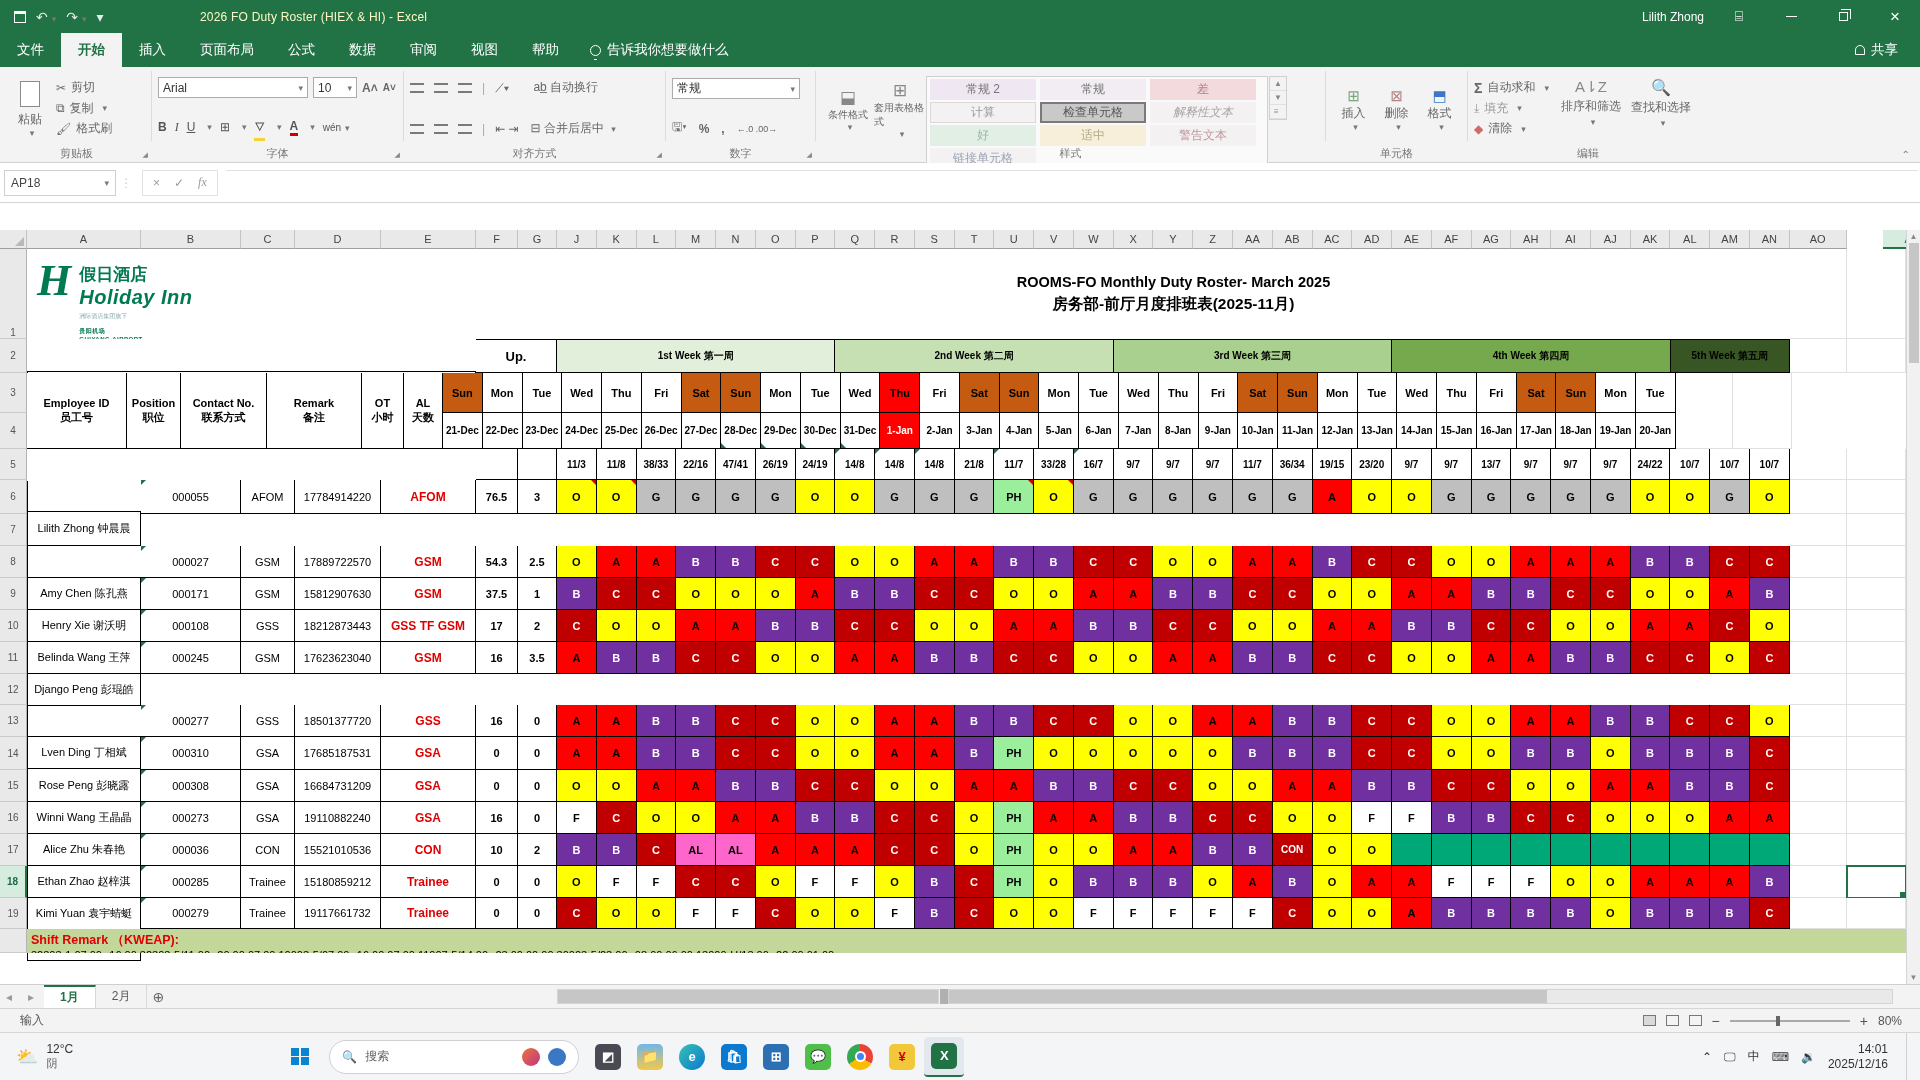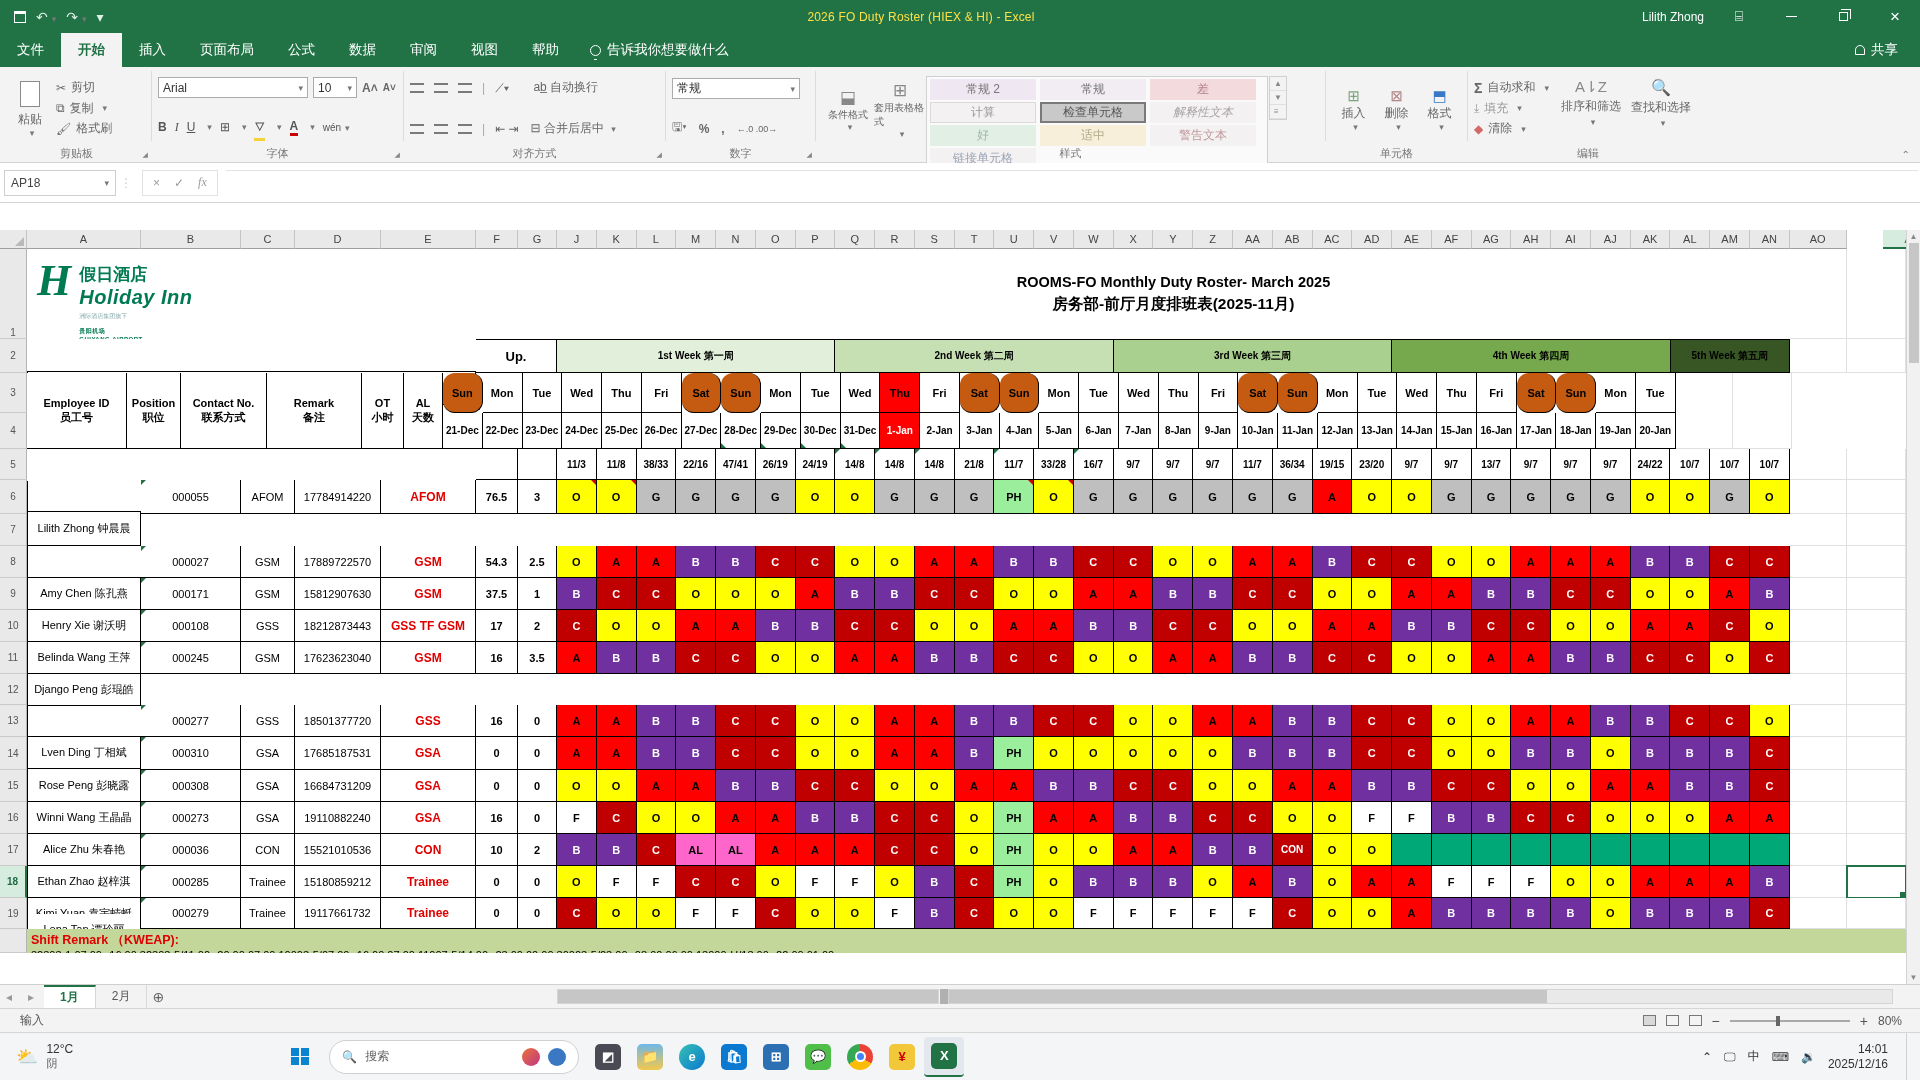--- a/index.html
+++ b/index.html
@@ -5,21 +5,21 @@
   html,body{margin:0;padding:0;background:#999;}
   *{box-sizing:border-box;}
   #screen{position:relative;width:1920px;height:1080px;background:#fff;overflow:hidden;
           font-family:"Liberation Sans",sans-serif;-webkit-font-smoothing:antialiased;}
   
   .titlebar{position:absolute;top:0;left:0;width:100%;height:33px;background:#217346;color:#fff;
             display:flex;align-items:center;font-size:12px;}
   .qat{display:flex;align-items:center;gap:10px;padding-left:14px;width:200px;}
   .qat .ic{color:#dfeee6;font-size:14px;cursor:default;}
   .saveic{width:12px;height:12px;border:1.5px solid #fff;border-top-width:3px;}
-  .tb-title{flex:1;text-align:center;color:#fde047;letter-spacing:.2px;}
+  .tb-title{flex:1;color:#fef9c3;letter-spacing:.2px;}
   .tb-right{display:flex;align-items:center;gap:18px;padding-right:8px;}
   .winbtn{width:34px;height:26px;display:flex;align-items:center;justify-content:center;color:#fff;font-size:14px;}
   .minline{width:11px;height:0;border-top:1.5px solid #fff;}
   .restsq{width:9px;height:9px;border:1.3px solid #fff;position:relative;}
   .restsq::before{content:"";position:absolute;right:-4px;top:-4px;width:9px;height:9px;border:1.3px solid #fff;border-left:none;border-bottom:none;}
   
   .menubar{position:absolute;top:33px;left:0;width:100%;height:34px;background:#217346;display:flex;align-items:stretch;font-size:13.5px;color:#fff;}
   .mtab{padding:0 17px;display:flex;align-items:center;}
   .mtab.active{background:#f3f3f3;color:#217346;font-weight:bold;}
   .tellme{display:flex;align-items:center;gap:6px;padding:0 14px;}
@@ -68,21 +68,21 @@
   .bold{font-weight:bold;}
   .red{color:#e00000;}
   .blue{color:#0070C0;}
   .small{font-size:10px;}
   .tiny{font-size:9px;}
   
   .sO{background:#FFFF00;} .sA{background:#FF0000;} .sB{background:#7030A0;color:#fff;}
   .sC{background:#C00000;color:#fff;} .sG{background:#BFBFBF;} .sF{background:#FFFFFF;}
   .sPH{background:#9BEE9B;} .sAL{background:#FF66CC;} .sCON{background:#C00000;color:#fff;font-size:10px;}
   .sT{background:#00A878;}
-  .we{background:#C55A11;border-radius:12px;} .hol{background:#FF0000;}
+  .we{background:#C55A11;} .hol{background:#FF0000;}
   .holdate{background:#FF0000;color:#fff;}
   
   .ctl::before{content:"";position:absolute;left:0;top:0;width:0;height:0;border-top:5px solid #217346;border-right:5px solid transparent;}
   .ctr::after{content:"";position:absolute;right:0;top:0;width:0;height:0;border-top:5px solid #d00000;border-left:5px solid transparent;}
   .cbl::after{content:"";position:absolute;left:0;bottom:0;width:0;height:0;border-bottom:5px solid #217346;border-right:5px solid transparent;}
   .sel{outline:2px solid #217346;outline-offset:-1px;background:#fff;}
   .sel::after{content:"";position:absolute;right:-1px;bottom:-1px;width:5px;height:5px;background:#217346;border:1px solid #fff;}
   .corner::after{content:"";position:absolute;right:2px;bottom:2px;width:0;height:0;border-bottom:9px solid #b9b9b9;border-left:9px solid transparent;}
   
   .logo{display:flex;align-items:flex-start;gap:8px;padding:14px 0 0 10px;width:100%;height:100%;}
@@ -1118,21 +1118,21 @@
         <div class="c tb bold sF" style="width: 39.7742px; height: 32px;">F</div>
         <div class="c tb bold sO" style="width: 39.7742px; height: 32px;">O</div>
         <div class="c tb bold sO" style="width: 39.7742px; height: 32px;">O</div>
         <div class="c tb bold sA" style="width: 39.7742px; height: 32px;">A</div>
         <div class="c tb bold sA" style="width: 39.7742px; height: 32px;">A</div>
         <div class="c tb bold sA" style="width: 39.7742px; height: 32px;">A</div>
         <div class="c tb bold sB" style="width: 39.7742px; height: 32px;">B</div>
         <div class="c gl" style="width: 57px; height: 32px;"></div>
         <div class="c gl sel" style="width: 59px; height: 32px;"></div>
       </div>
-      <div class="row" style="height: 31px; align-items: center;">
+      <div class="row" style="height: 31px;">
         <div class="c g" style="width: 27px; height: 31px;">19</div>
         <div class="c tb lb" style="width: 114px; height: 31px;">Lena Tan 谭玲丽</div>
         <div class="c tb ctl" style="width: 100px; height: 31px;">000279</div>
         <div class="c tb" style="width: 54px; height: 31px;">Trainee</div>
         <div class="c tb" style="width: 86px; height: 31px;">19117661732</div>
         <div class="c tb bold red" style="width: 95px; height: 31px; font-size: 12px;">Trainee</div>
         <div class="c tb bold" style="width: 42px; height: 31px;">0</div>
         <div class="c tb bold" style="width: 39px; height: 31px;">0</div>
         <div class="c tb bold sC" style="width: 39.7742px; height: 31px;">C</div>
         <div class="c tb bold sO" style="width: 39.7742px; height: 31px;">O</div>

